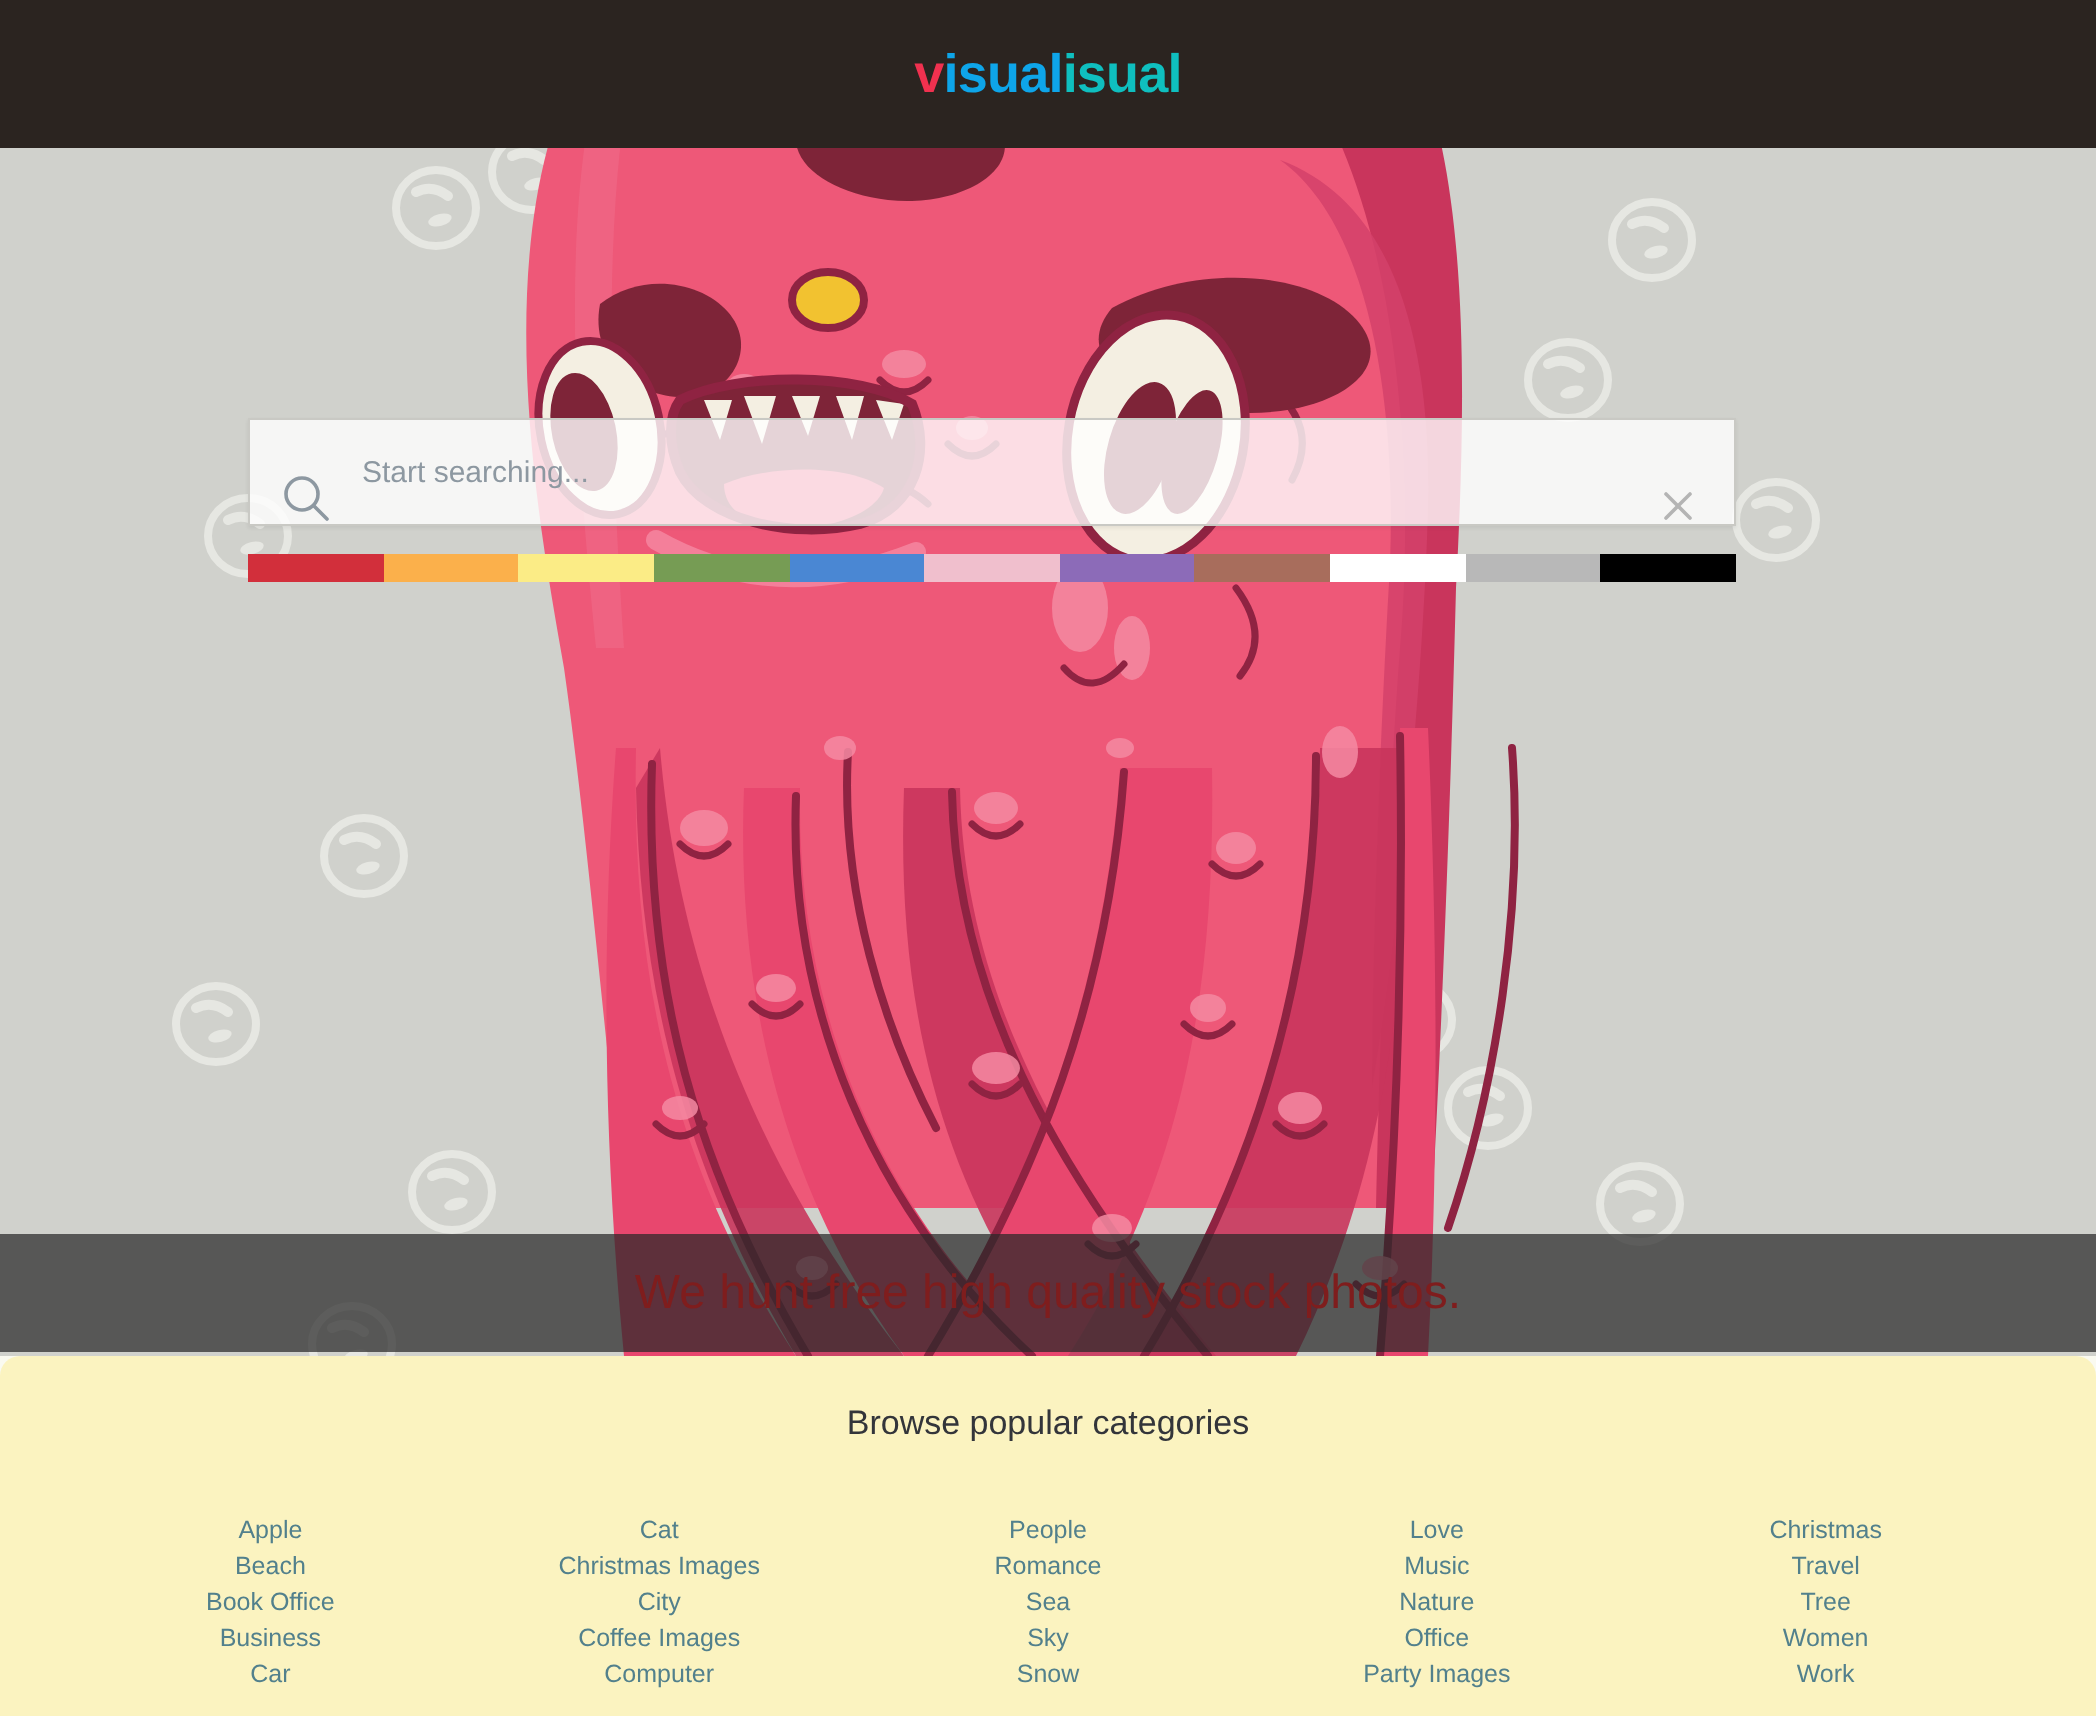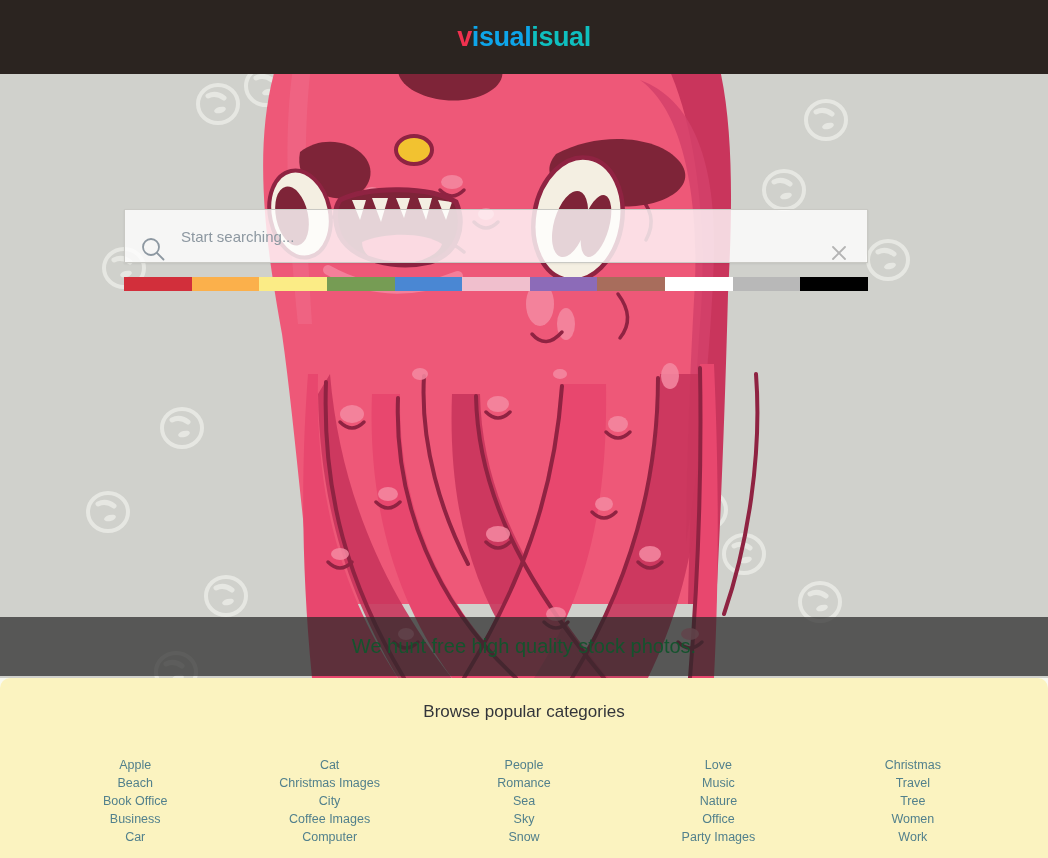--- a/index.html
+++ b/index.html
@@ -96,22 +96,22 @@
     left: 0; right: 0;
     top: 543px;
     height: 59px;
     background: rgba(40,40,40,0.72);
     display: flex;
     align-items: center;
     justify-content: center;
     z-index: 25;
   }
   .tagline-text {
-    color: #14532d;
-    font-size: 20px;
+    color: #7f1d1d;
+    font-size: 24px;
   }
 
   
   .categories {
     background: #fbf3c0;
     height: 194px;
     padding-top: 24px;
     border-radius: 10px;
   }
   .cat-title {

